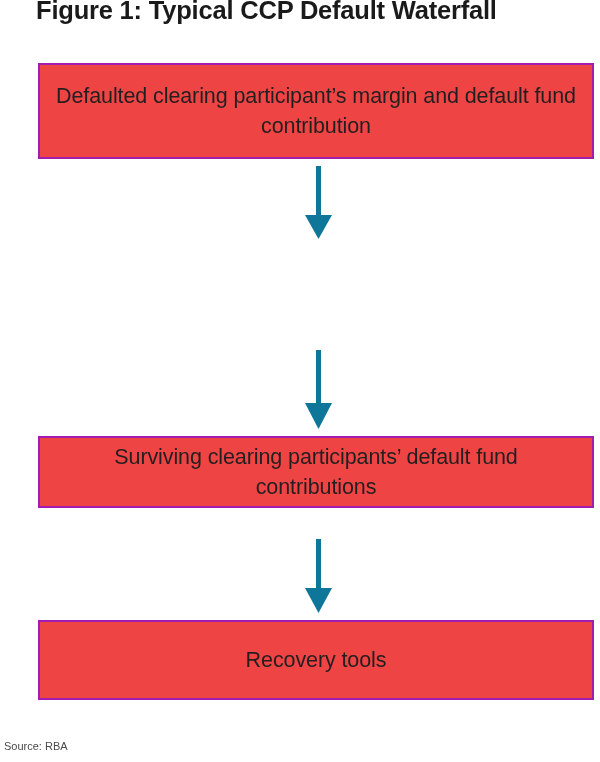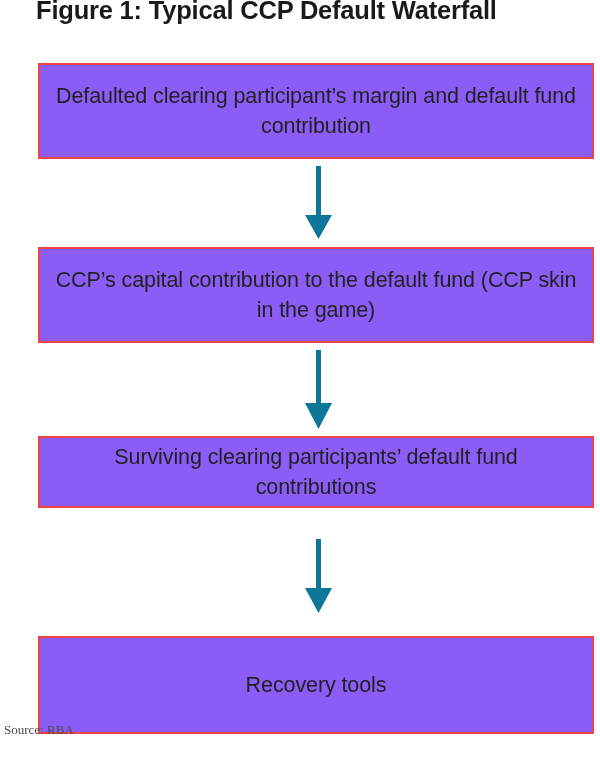--- a/index.html
+++ b/index.html
@@ -36,80 +36,76 @@
     top: 0;
     width: 600px;
     height: 762px;
   }
 
   .flow-box {
     position: absolute;
     left: 38px;
     width: 556px;
     box-sizing: border-box;
-    background: #8b5cf6;
-    border: 2px solid #ef4444;
+    background: #ef4444;
+    border: 2px solid #a21caf;
     display: flex;
     align-items: center;
     justify-content: center;
     text-align: center;
   }
   .flow-box-label {
     font-size: 21.5px;
     line-height: 30px;
     color: #231f20;
     padding: 0 14px;
     letter-spacing: -0.1px;
   }
 
   #flow-box-1 { top: 63px;  height: 96px; }
   #flow-box-2 { top: 247px; height: 96px; }
   #flow-box-3 { top: 436px; height: 72px; }
-  #flow-box-4 { top: 620px; height: 98px; margin-top: 16px; }
+  #flow-box-4 { top: 620px; height: 80px; }
 
   
   .flow-arrow {
     position: absolute;
     left: 305px;
     width: 27px;
   }
   #flow-arrow-1 { top: 166px; height: 73px; }
   #flow-arrow-2 { top: 350px; height: 79px; }
   #flow-arrow-3 { top: 539px; height: 74px; }
 
   
   #source-note {
     position: absolute;
     left: 4px;
-    top: 720px;
-    font-size: 13px;
+    top: 736px;
+    font-size: 11px;
     line-height: 20px;
     color: #4a4a4a;
-    font-family: Liberation Serif, serif;
   }
 </style>
 </head>
 <body>
 
 <div id="figure-title">Figure 1: Typical CCP Default Waterfall</div>
 
 <div id="waterfall-flow">
 
   <div class="flow-box" id="flow-box-1">
     <span class="flow-box-label">Defaulted clearing participant’s margin and default fund contribution</span>
   </div>
 
   <svg class="flow-arrow" id="flow-arrow-1" viewBox="0 0 27 73" preserveAspectRatio="none">
     <rect x="11" y="0" width="5" height="52" fill="#0e7799"></rect>
     <polygon points="0,49 27,49 13.5,73" fill="#0e7799"></polygon>
   </svg>
 
-  <div class="flow-box" id="flow-box-2">
-    <span class="flow-box-label">CCP’s capital contribution to the default fund (CCP skin in the game)</span>
-  </div>
 
   <svg class="flow-arrow" id="flow-arrow-2" viewBox="0 0 27 79" preserveAspectRatio="none">
     <rect x="11" y="0" width="5" height="56" fill="#0e7799"></rect>
     <polygon points="0,53 27,53 13.5,79" fill="#0e7799"></polygon>
   </svg>
 
   <div class="flow-box" id="flow-box-3">
     <span class="flow-box-label">Surviving clearing participants’ default fund contributions</span>
   </div>
 

